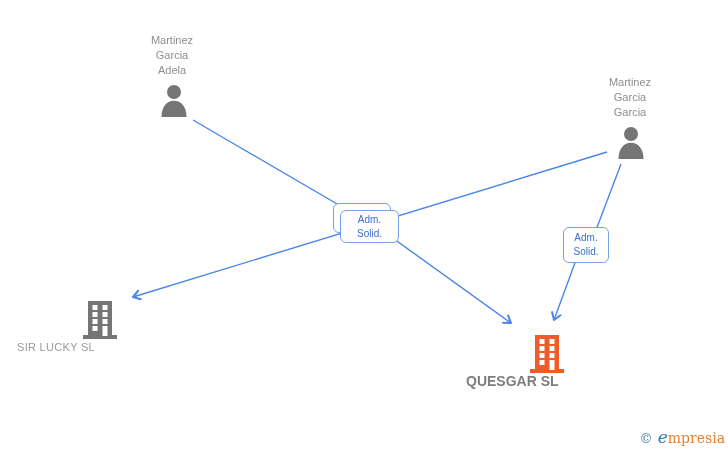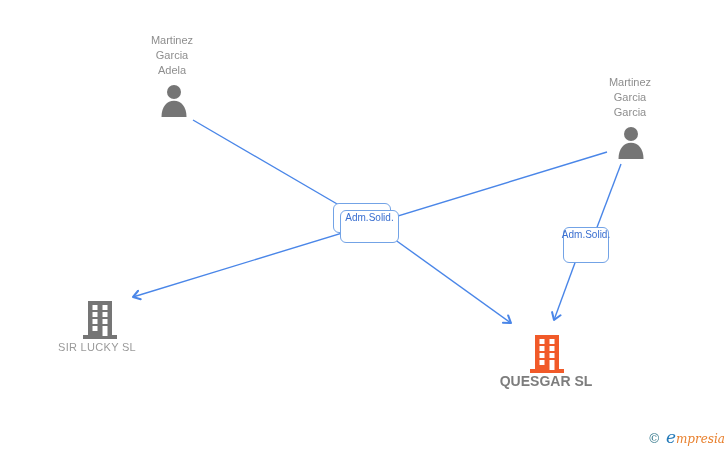--- a/index.html
+++ b/index.html
@@ -10,45 +10,45 @@
   .edges { position:absolute; left:0; top:0; z-index:1; }
   .edge { stroke:var(--line_blue,#4a86e8); stroke-width:1.4; fill:none; }
   .arrowhead-path { stroke:var(--line_blue,#4a86e8); fill:none; stroke-width:1.8; stroke-linecap:round; stroke-linejoin:round; }
 
   .node { position:absolute; z-index:2; }
   .name-label {
     position:absolute; z-index:2; width:160px; text-align:center;
     font-size:11px; line-height:15px; color:var(--person_label,#8e8e8e);
   }
   .company-label {
-    position:absolute; z-index:2; width:160px; text-align:center;
+    position:absolute; z-index:2; width:160px; text-align:left;
     font-size:11px; letter-spacing:0.3px; color:var(--company_label,#9a9a9a);
   }
   .company-label.bold {
     font-weight:bold; font-size:14px; letter-spacing:0; color:var(--company_label_bold,#7d7d7d);
   }
   .person-svg { fill:var(--icon_gray,#757575); }
   .building-gray { fill:var(--icon_gray,#757575); }
   .building-orange { fill:var(--building_orange,#f15a29); }
 
   .rel-box {
     position:absolute; z-index:3; background:#ffffff;
     border:1.5px solid var(--box_border,#73a3e6); border-radius:6px;
     color:var(--box_text,#3a6fd0); font-size:10px; line-height:14px;
-    text-align:center; display:flex; justify-content:center;
+    text-align:center; display:flex; flex-direction:column; justify-content:center;
     box-sizing:border-box;
   }
 
   .watermark {
     position:absolute; right:3px; bottom:3px; z-index:4;
     font-family:"DejaVu Serif", serif; white-space:nowrap;
   }
   .wm-copy { color:var(--logo_teal,#3c7d90); font-size:13px; font-style:normal; }
   .wm-e { color:var(--logo_blue,#2279b8); font-size:17px; font-style:italic; font-family:"DejaVu Serif", serif; }
-  .wm-rest { color:var(--logo_orange,#e8802e); font-size:12px; font-style:italic; }
+  .wm-rest { color:var(--logo_orange,#e8802e); font-size:14px; }
 </style>
 </head>
 <body>
 
 <div class="canvas">
 
   <svg class="edges" width="728" height="450">
     <defs>
       <marker id="arrow" viewBox="0 0 10 10" refX="7" refY="5" markerWidth="8" markerHeight="8" orient="auto-start-reverse">
         <path class="arrowhead-path" d="M1,1 L7,5 L1,9"></path>

